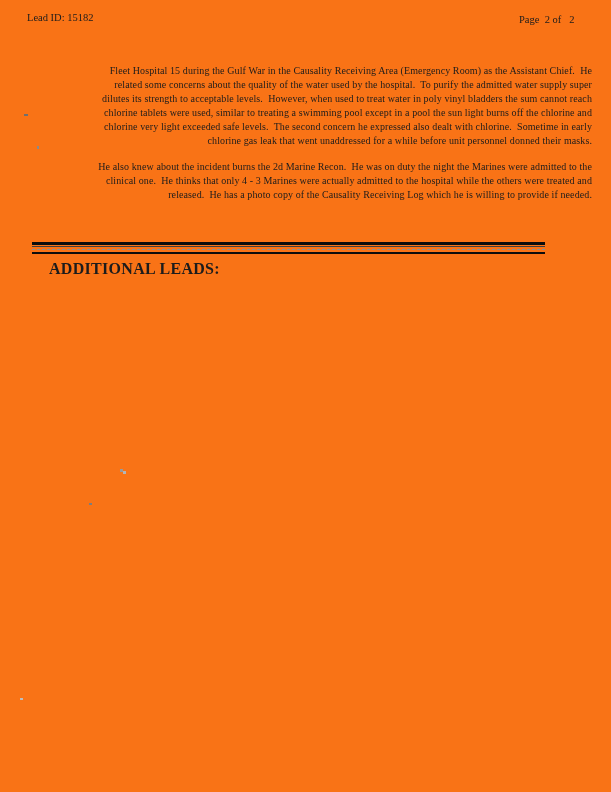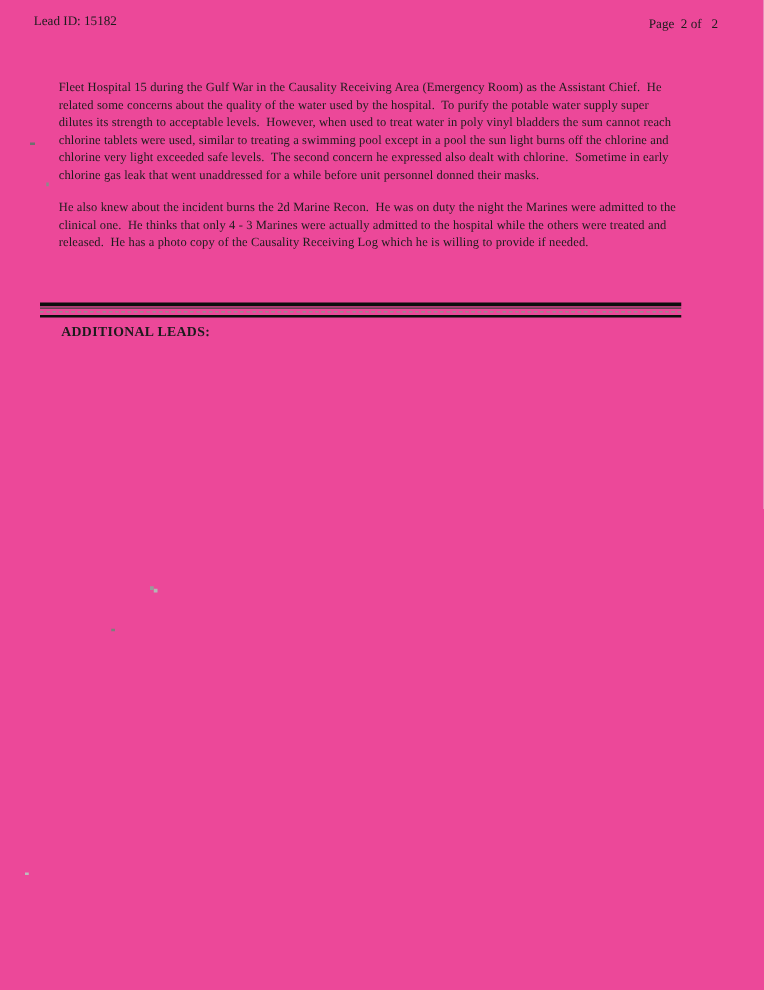--- a/index.html
+++ b/index.html
@@ -66,43 +66,43 @@
   }
   .rule .thick-bottom {
     margin-top: 2px;
     height: 2.5px;
     background: #0d0d0d;
   }
   .section-heading {
     position: absolute;
     left: 49px;
     top: 260px;
-    font-size: 11px;
+    font-size: 16px;
     font-weight: bold;
     letter-spacing: 0.3px;
     white-space: pre;
   }
   .speck {
     position: absolute;
   }
 </style>
 </head>
 <body>
 
-<div class="page" style="color: rgb(28, 28, 28); background: #ec4899;">
+<div class="page" style="color: rgb(28, 28, 28); background: #f97316; text-align: right;">
 
   <div class="lead-id">Lead ID: 15182</div>
 
   <div class="page-indicator">Page  2 of   2</div>
 
   <div class="body-text">
 
     <div class="para para-1">
       <div class="line">Fleet Hospital 15 during the Gulf War in the Causality Receiving Area (Emergency Room) as the Assistant Chief.  He</div>
-      <div class="line">related some concerns about the quality of the water used by the hospital.  To purify the potable water supply super</div>
+      <div class="line">related some concerns about the quality of the water used by the hospital.  To purify the admitted water supply super</div>
       <div class="line">dilutes its strength to acceptable levels.  However, when used to treat water in poly vinyl bladders the sum cannot reach</div>
       <div class="line">chlorine tablets were used, similar to treating a swimming pool except in a pool the sun light burns off the chlorine and</div>
       <div class="line">chlorine very light exceeded safe levels.  The second concern he expressed also dealt with chlorine.  Sometime in early</div>
       <div class="line">chlorine gas leak that went unaddressed for a while before unit personnel donned their masks.</div>
     </div>
 
     <div class="para para-2">
       <div class="line">He also knew about the incident burns the 2d Marine Recon.  He was on duty the night the Marines were admitted to the</div>
       <div class="line">clinical one.  He thinks that only 4 - 3 Marines were actually admitted to the hospital while the others were treated and</div>
       <div class="line">released.  He has a photo copy of the Causality Receiving Log which he is willing to provide if needed.</div>

